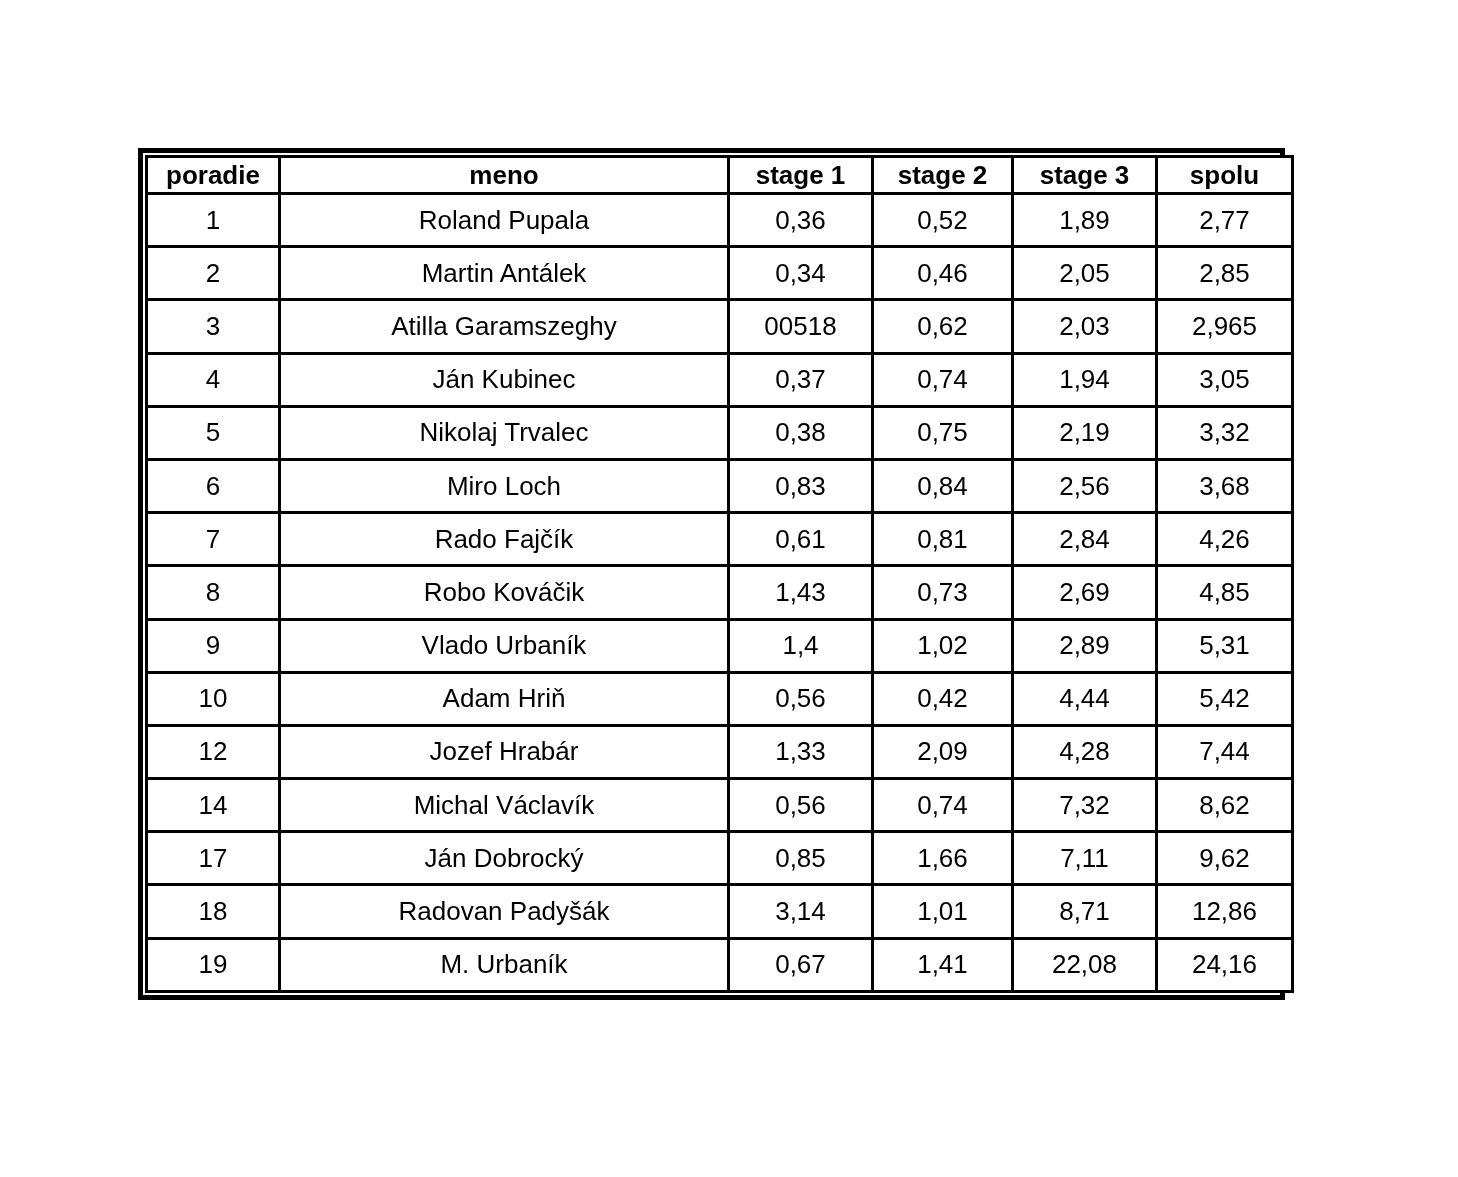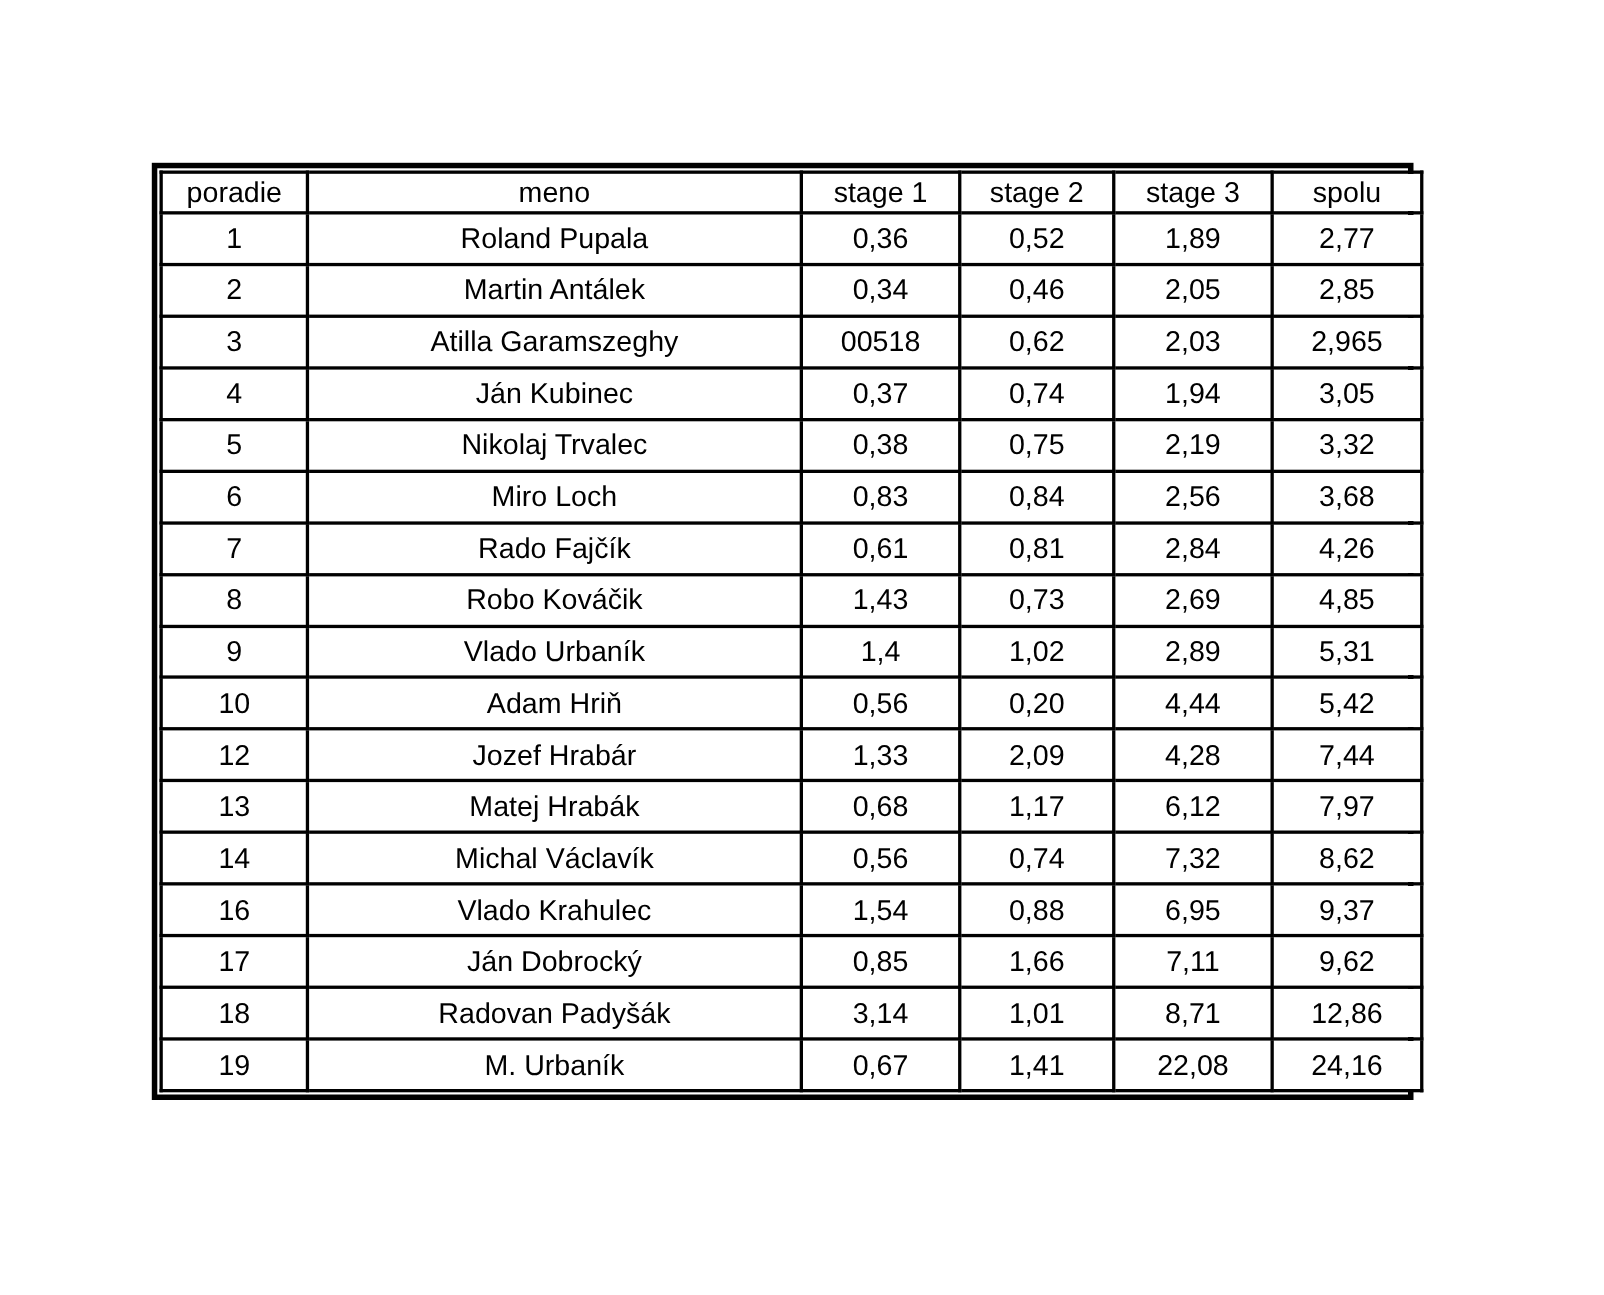--- a/index.html
+++ b/index.html
@@ -39,21 +39,21 @@
     border: 3px solid #000000;
     text-align: center;
     vertical-align: middle;
     font-size: 26px;
     font-weight: 400;
     padding: 0;
     overflow: hidden;
     white-space: nowrap;
     background: #ffffff;
   }
-  table.results th { height: 34px; font-weight: 400; }
+  table.results th { height: 34px; font-weight: 700; }
   table.results td { height: 42px; }
   th.th-poradie { text-align: left; padding-left: 4px; }
   col.c0 { width: 133px; }
   col.c1 { width: 449px; }
   col.c2 { width: 144px; }
   col.c3 { width: 140px; }
   col.c4 { width: 144px; }
   col.c5 { width: 136px; }
 </style>
 </head>
@@ -150,57 +150,41 @@
             <td>Vlado Urbaník</td>
             <td>1,4</td>
             <td>1,02</td>
             <td>2,89</td>
             <td>5,31</td>
           </tr>
           <tr>
             <td>10</td>
             <td>Adam Hriň</td>
             <td>0,56</td>
-            <td>0,20</td>
+            <td>0,42</td>
             <td>4,44</td>
             <td>5,42</td>
           </tr>
           <tr>
             <td>12</td>
             <td>Jozef Hrabár</td>
             <td>1,33</td>
             <td>2,09</td>
             <td>4,28</td>
             <td>7,44</td>
           </tr>
           <tr>
-            <td>13</td>
-            <td>Matej Hrabák</td>
-            <td>0,68</td>
-            <td>1,17</td>
-            <td>6,12</td>
-            <td>7,97</td>
-          </tr>
-          <tr>
             <td>14</td>
             <td>Michal Václavík</td>
             <td>0,56</td>
             <td>0,74</td>
             <td>7,32</td>
             <td>8,62</td>
           </tr>
           <tr>
-            <td>16</td>
-            <td>Vlado Krahulec</td>
-            <td>1,54</td>
-            <td>0,88</td>
-            <td>6,95</td>
-            <td>9,37</td>
-          </tr>
-          <tr>
             <td>17</td>
             <td>Ján Dobrocký</td>
             <td>0,85</td>
             <td>1,66</td>
             <td>7,11</td>
             <td>9,62</td>
           </tr>
           <tr>
             <td>18</td>
             <td>Radovan Padyšák</td>

